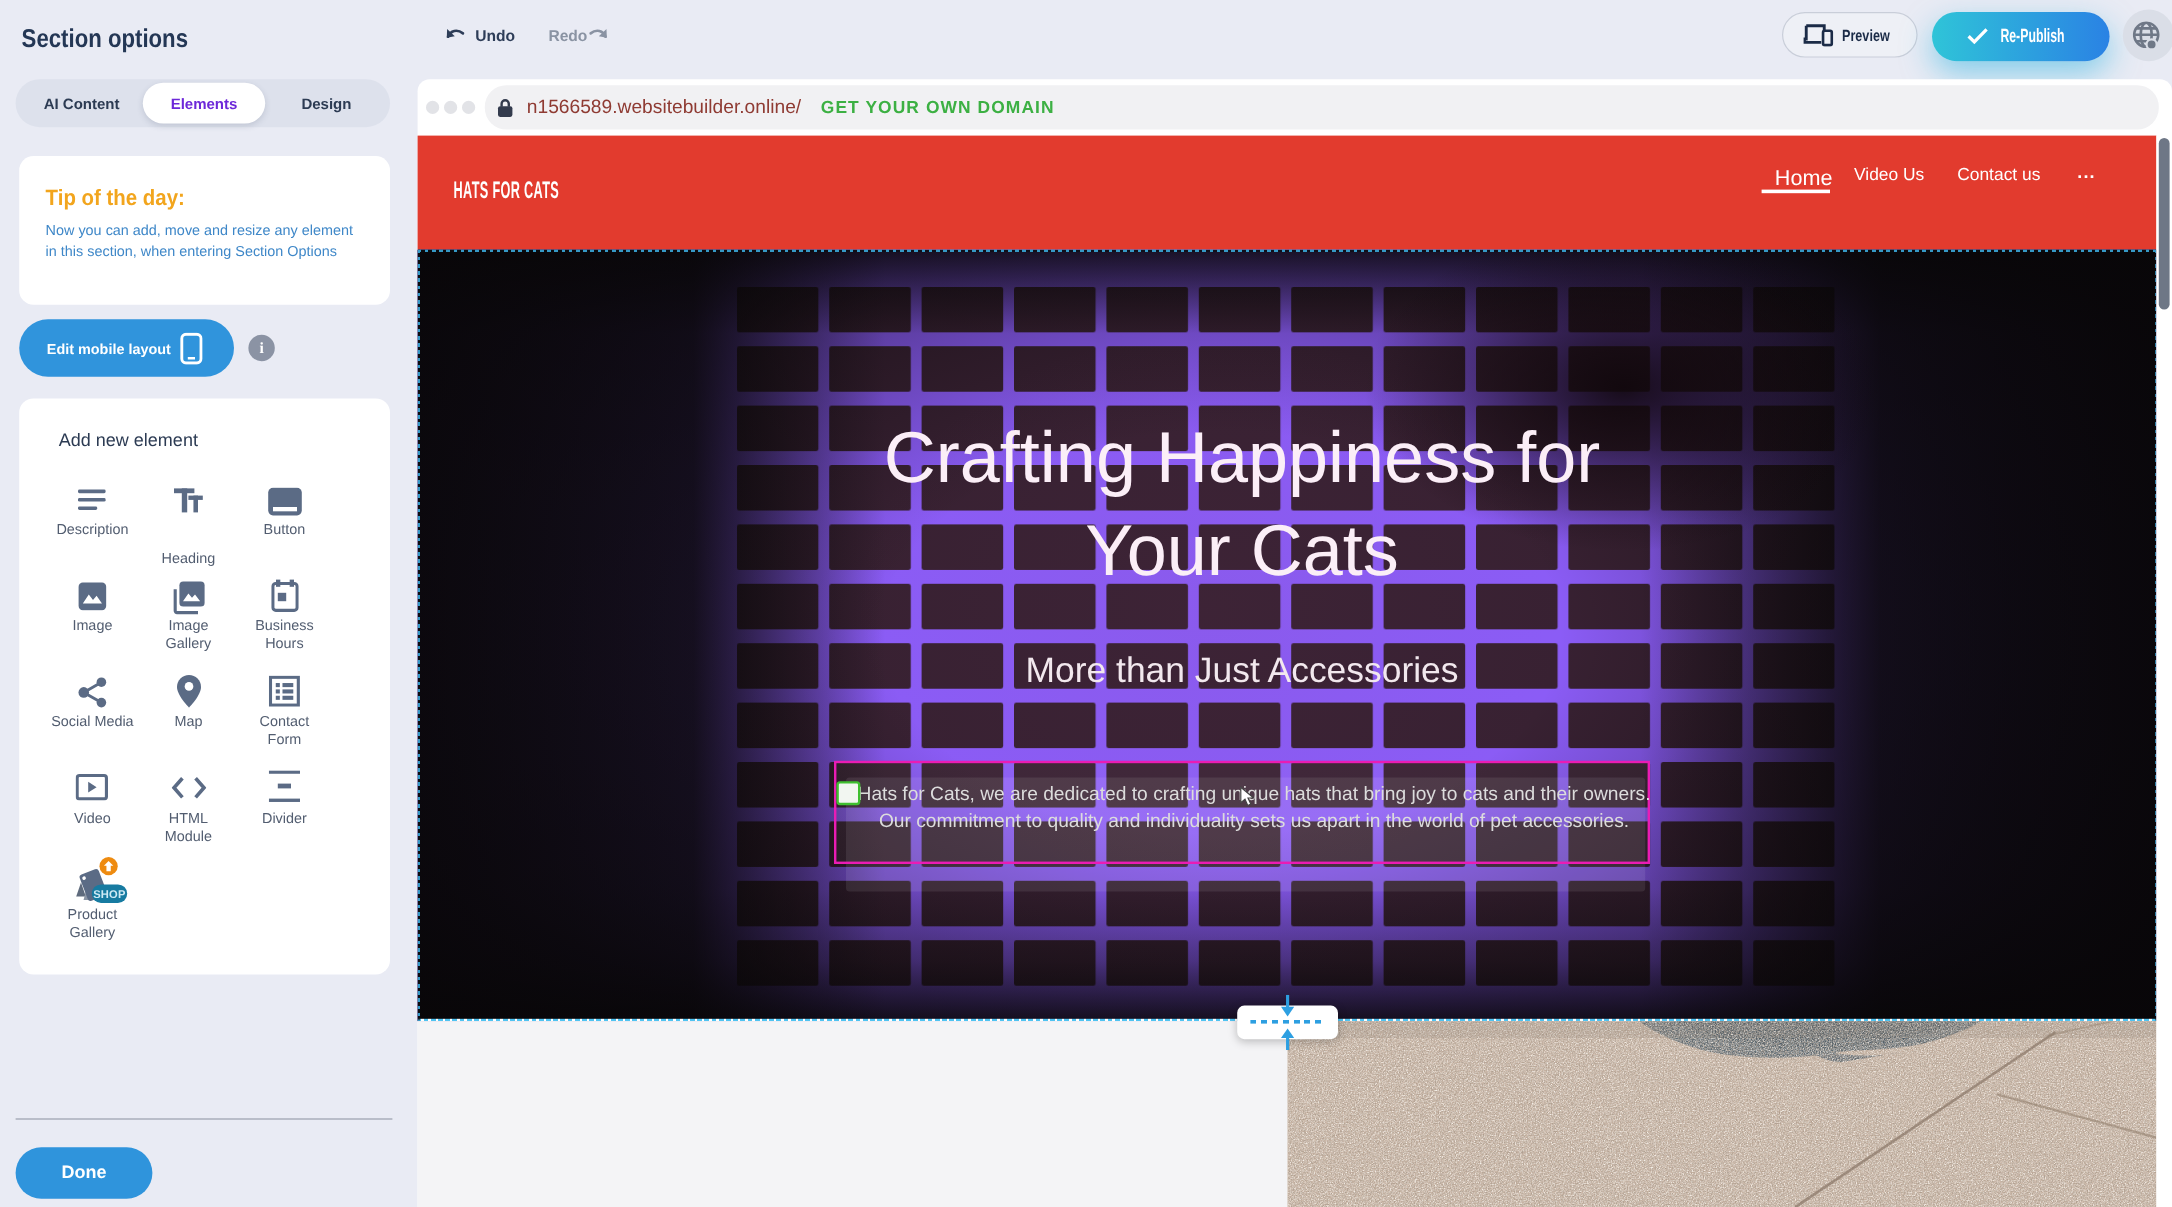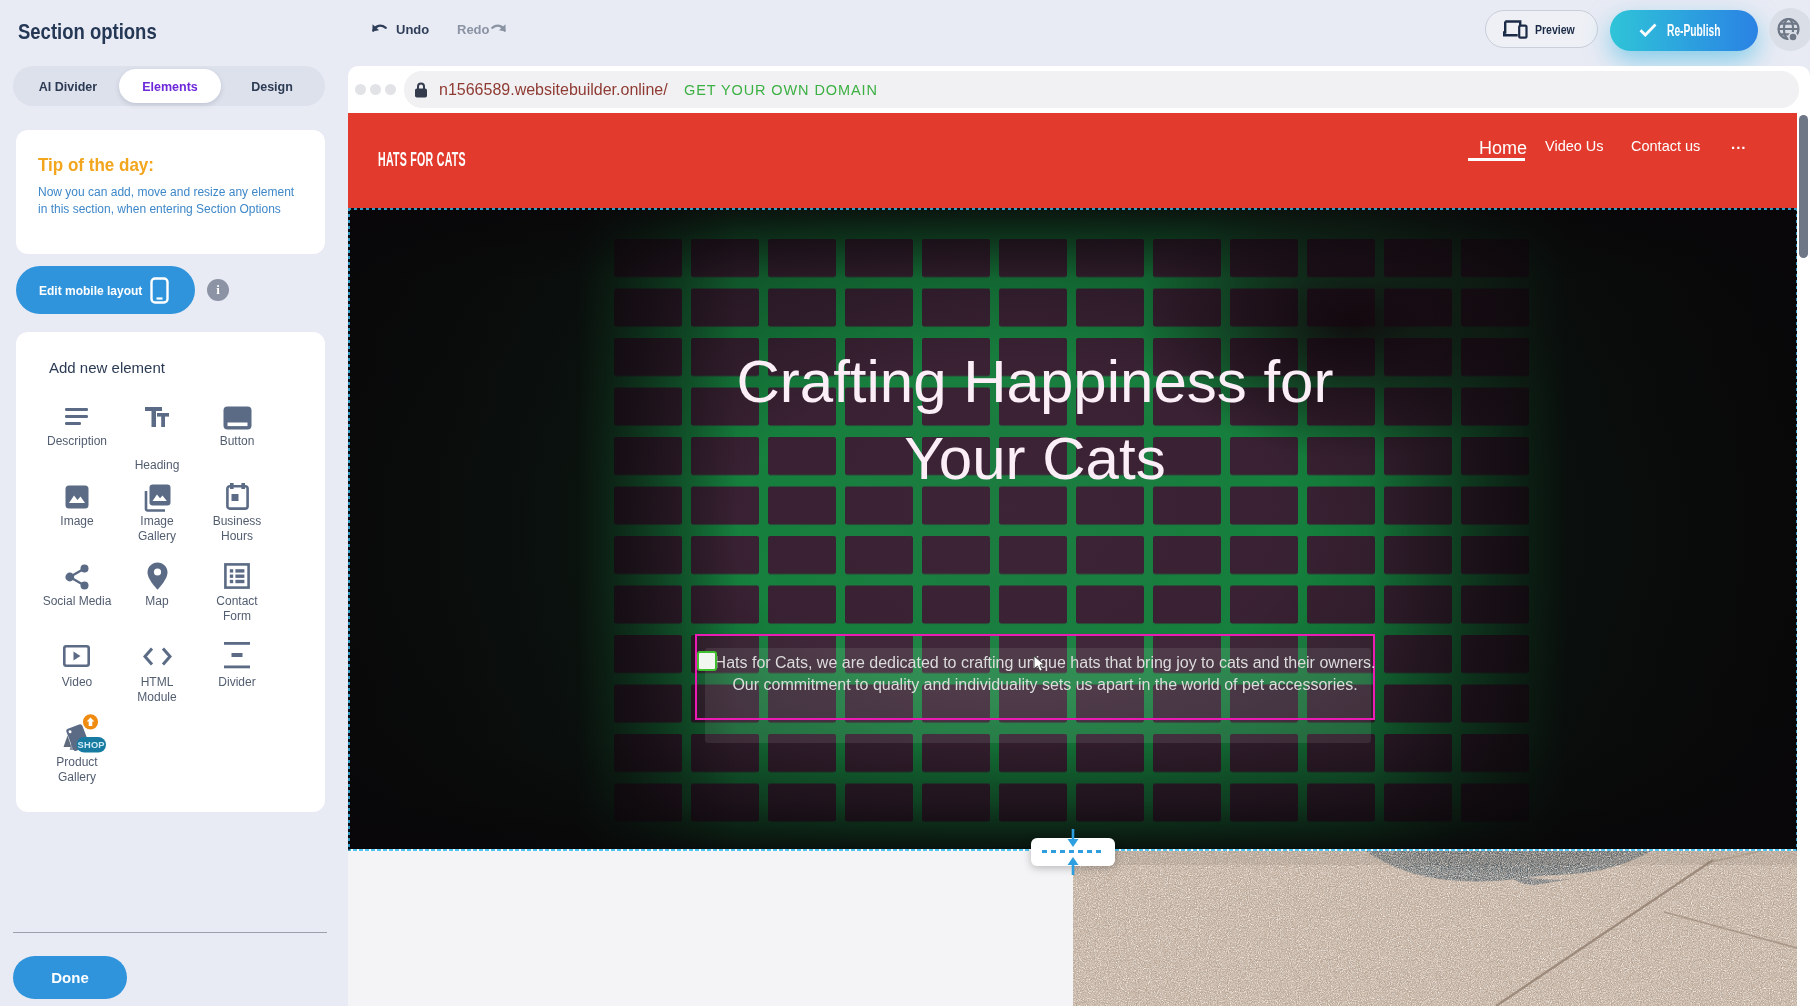--- a/index.html
+++ b/index.html
@@ -46,21 +46,21 @@
   <div class="abs" style="left:1769px; top:8px; width:43px; height:43px; border-radius:50%; background:#dadee7;"></div>
   <svg class="abs" style="left:1777px; top:18px;" width="24" height="24" viewBox="0 0 24 24">
     <circle cx="11.5" cy="11" r="10" fill="none" stroke="#6f7887" stroke-width="2.2"></circle>
     <ellipse cx="11.5" cy="11" rx="4.6" ry="10" fill="none" stroke="#6f7887" stroke-width="2.2"></ellipse>
     <path d="M1.5 11 h20 M2.9 5.6 h17.2 M2.9 16.4 h17.2" stroke="#6f7887" stroke-width="2.2" fill="none"></path>
     <circle cx="16" cy="19" r="4.2" fill="#6f7887" stroke="#dadee7" stroke-width="1.8"></circle>
   </svg>
 
   <div class="abs" style="left:13px; top:66px; width:312px; height:40px; border-radius:20px; background:#dde1ec;"></div>
   <div class="abs" style="left:119px; top:69px; width:102px; height:34px; border-radius:17px; background:#ffffff; box-shadow:0 2px 5px rgba(60,70,100,0.18);"></div>
-  <div class="abs" style="left:13px; top:80px; width:110px; text-align:center; font-size:12.5px; font-weight:bold; color:#2c3b53;">AI Divider</div>
+  <div class="abs" style="left:13px; top:80px; width:110px; text-align:center; font-size:12.5px; font-weight:bold; color:#2c3b53;">AI Content</div>
   <div class="abs" style="left:119px; top:80px; width:102px; text-align:center; font-size:12.5px; font-weight:bold; color:#6d28d9;">Elements</div>
   <div class="abs" style="left:222px; top:80px; width:100px; text-align:center; font-size:12.5px; font-weight:bold; color:#2c3b53;">Design</div>
 
   <div class="abs" style="left:16px; top:130px; width:309px; height:124px; background:#fff; border-radius:12px;"></div>
   <div class="abs" style="left:38px; top:154px; font-size:18.5px; font-weight:bold; color:#f2a51d; transform:scaleX(0.92); transform-origin:left;">Tip of the day:</div>
   <div class="abs" style="left:38px; top:184px; width:290px; font-size:12px; line-height:16.5px; color:#3e87c8;">Now you can add, move and resize any element<br>in this section, when entering Section Options</div>
 
   <div class="abs" style="left:16px; top:266px; width:179px; height:48px; border-radius:24px; background:#3094dc;"></div>
   <div class="abs" style="left:39px; top:284px; font-size:12px; font-weight:bold; color:#fff;">Edit mobile layout</div>
   <svg class="abs" style="left:150px; top:277px;" width="19" height="27" viewBox="0 0 19 27">
@@ -172,51 +172,52 @@
 
   <div class="abs" style="left:355px; top:84px; width:11px; height:11px; border-radius:50%; background:#e2e3e7;"></div>
   <div class="abs" style="left:370px; top:84px; width:11px; height:11px; border-radius:50%; background:#e2e3e7;"></div>
   <div class="abs" style="left:385px; top:84px; width:11px; height:11px; border-radius:50%; background:#e2e3e7;"></div>
   <div class="abs" style="left:404px; top:71px; width:1395px; height:37px; border-radius:18px; background:#f1f1f3;"></div>
   <svg class="abs" style="left:414px; top:82px;" width="14" height="16" viewBox="0 0 14 16">
     <rect x="1" y="6.5" width="12" height="9" rx="1.8" fill="#333b4d"></rect>
     <path d="M4 7 V4.5 a3 3 0 0 1 6 0 V7" fill="none" stroke="#333b4d" stroke-width="2"></path>
   </svg>
   <div class="abs" style="left:439px; top:81px; font-size:16px; color:#8f3b33;">n1566589.websitebuilder.online/</div>
-  <div class="abs" style="left:684px; top:82px; font-size:14.5px; font-weight:normal; color:#3cb043; letter-spacing:0.9px;">GET YOUR OWN DOMAIN</div>
+  <div class="abs" style="left:684px; top:82px; font-size:14.5px; font-weight:bold; color:#3cb043; letter-spacing:0.9px;">GET YOUR OWN DOMAIN</div>
 
   <div class="abs" style="left:348px; top:113px; width:1449px; height:95px; background:#e23b2e;"></div>
   <div class="abs" style="left:378px; top:148px; font-size:20px; font-weight:bold; color:#fff; transform:scaleX(0.53); transform-origin:left; letter-spacing:0.5px;">HATS FOR CATS</div>
   <div class="abs" style="left:1479px; top:138px; font-size:18px; color:#fff;">Home</div>
   <div class="abs" style="left:1468px; top:158px; width:57px; height:2.5px; background:#fff;"></div>
   <div class="abs" style="left:1545px; top:138px; font-size:14.5px; color:#fff;">Video Us</div>
   <div class="abs" style="left:1631px; top:138px; font-size:14.5px; color:#fff;">Contact us</div>
   <div class="abs" style="left:1731px; top:135px; font-size:15px; font-weight:bold; color:#fff; letter-spacing:1px;">...</div>
 
-  <div id="hero" class="abs" style="left:348px; top:208px; width:1449px; height:643px; background:#15803d; overflow:hidden;">
+  <div id="hero" class="abs" style="left:348px; top:208px; width:1449px; height:643px; background:#8b5cf6; overflow:hidden;">
 
     <svg style="position:absolute; left:266px; top:31px;" width="915" height="585" viewBox="0 0 915 585">
       <defs>
         <pattern id="tiles" width="77" height="49.5" patternUnits="userSpaceOnUse">
           <rect x="0" y="0" width="68" height="38" rx="2" fill="#382132"></rect>
         </pattern>
       </defs>
       <rect width="915" height="585" fill="url(#tiles)"></rect>
     </svg>
 
     <div style="position:absolute; left:0; top:0; width:100%; height:100%; background:
       radial-gradient(ellipse 300px 190px at 1005px 115px, rgba(16,7,12,0.92), rgba(16,7,12,0) 72%),
       radial-gradient(ellipse 430px 340px at 660px 300px, rgba(128,66,108,0.07), rgba(0,0,0,0) 70%),
       radial-gradient(ellipse 880px 520px at 670px 320px, rgba(0,0,0,0) 32%, rgba(8,6,8,0.62) 78%, rgba(8,6,8,0.88) 100%),
       linear-gradient(90deg, rgba(10,8,10,0.95) 0px, rgba(10,8,10,0.88) 230px, rgba(10,8,10,0) 390px),
       linear-gradient(270deg, rgba(10,8,10,0.95) 0px, rgba(10,8,10,0.88) 230px, rgba(10,8,10,0) 430px),
       linear-gradient(180deg, rgba(10,8,10,0.8) 0px, rgba(10,8,10,0) 70px),
       linear-gradient(0deg, rgba(10,8,10,0.85) 0px, rgba(10,8,10,0.3) 50px, rgba(10,8,10,0) 110px);"></div>
 
     <div style="position:absolute; left:0; top:135px; width:1374px; text-align:center; font-size:60px; line-height:77px; color:#fbeef7;">Crafting Happiness for<br>Your Cats</div>
+    <div style="position:absolute; left:0; top:334px; width:1374px; text-align:center; font-size:29.5px; color:#f2e8ee;">More than Just Accessories</div>
 
     <div style="position:absolute; left:357px; top:440px; width:666px; height:95px; background:rgba(255,255,255,0.085); border-radius:3px;"></div>
     <div style="position:absolute; left:347px; top:426px; width:680px; height:86px; border:2px solid #ea1cb4; background:rgba(255,255,255,0.03);"></div>
     <div style="position:absolute; left:697px; top:444px; transform:translateX(-50%); white-space:nowrap; text-align:center; font-size:16px; line-height:21.5px; color:#dcdcdc;">Hats for Cats, we are dedicated to crafting unique hats that bring joy to cats and their owners.<br>Our commitment to quality and individuality sets us apart in the world of pet accessories.</div>
     <div style="position:absolute; left:349px; top:443px; width:20px; height:20px; background:#f2f6f1; border:2.5px solid #3fbf30; border-radius:3px;"></div>
 
     <svg style="position:absolute; left:684px; top:447px;" width="14" height="18" viewBox="0 0 14 18">
       <path d="M2 1 L2 14 L5.5 11 L7.8 16.2 L10.3 15.1 L8 10 L12.5 9.8 Z" fill="#fff" stroke="#444" stroke-width="1"></path>
     </svg>
 

